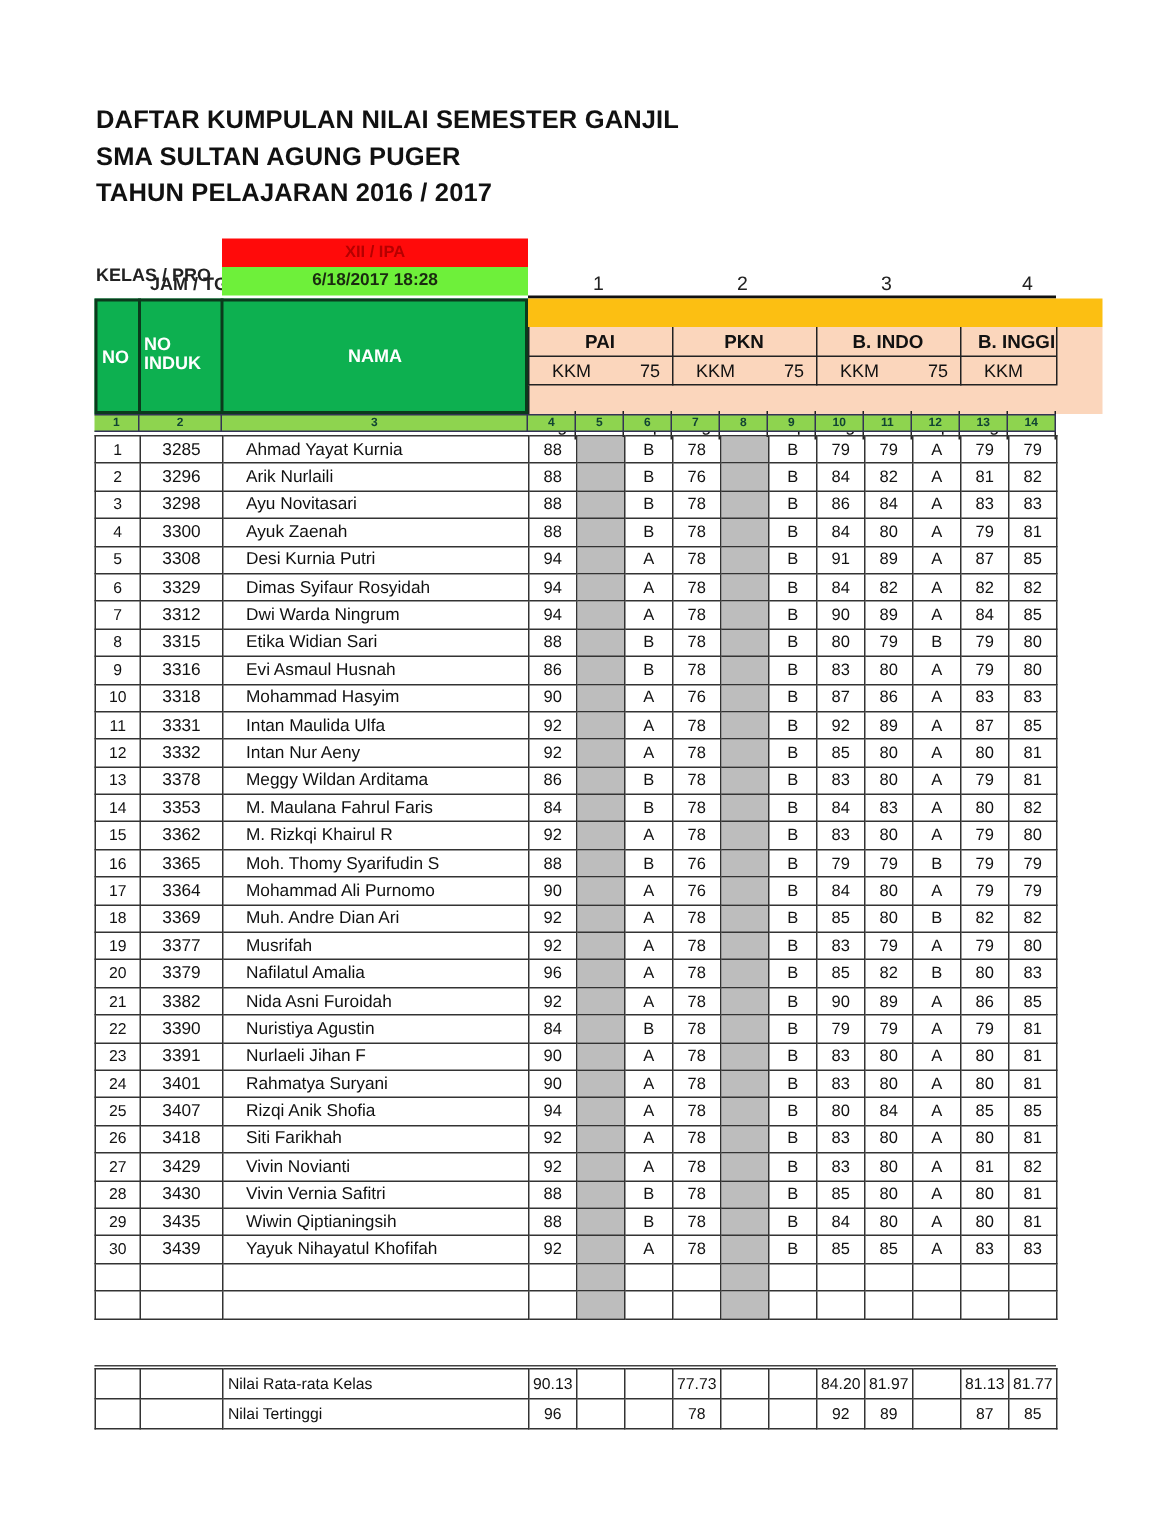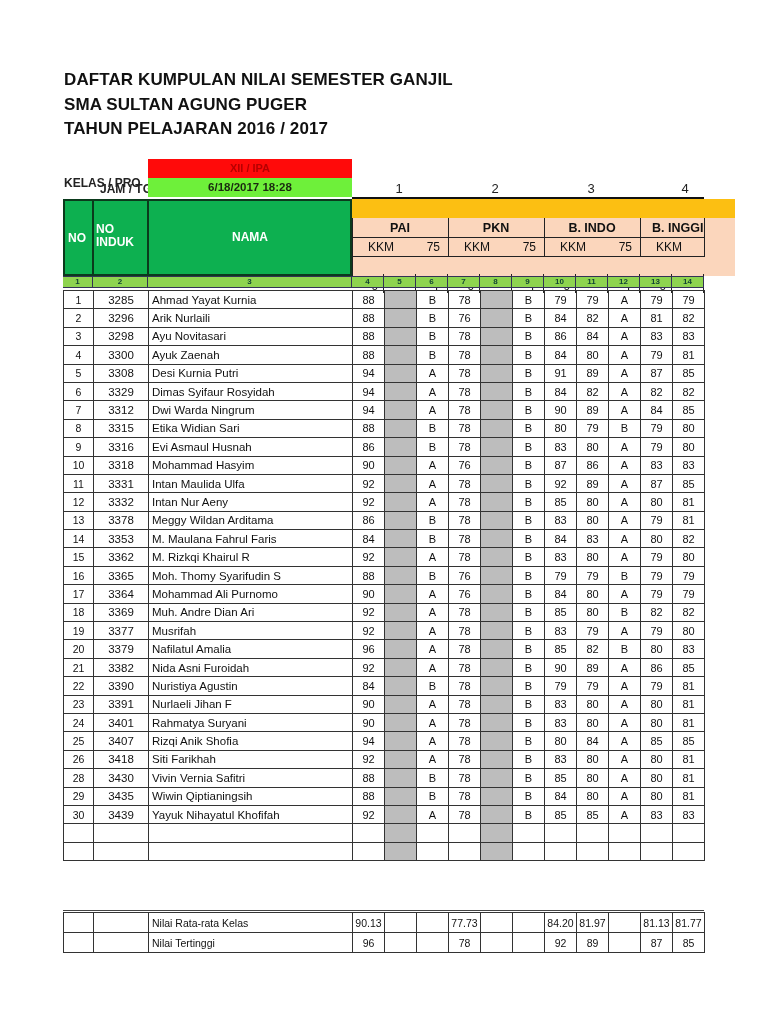--- a/index.html
+++ b/index.html
@@ -21,21 +21,21 @@
   .subj { position:absolute; top:218px; height:20px; font-weight:bold; font-size:12.5px; text-align:center; line-height:20px; border-bottom:1px solid #222; box-sizing:border-box; }
   .kkm { position:absolute; top:238px; height:19px; font-size:12px; line-height:19px; border-bottom:1px solid #222; box-sizing:border-box; }
   .kkm .k { position:absolute; left:16px; }
   .kkm .v { position:absolute; right:8px; }
   .sub { position:absolute; top:257px; height:19px; font-size:12px; text-align:center; line-height:19px; border-right:1px solid #222; box-sizing:border-box;margin-top:17px; }
   .grp-sep { position:absolute; top:218px; width:1px; height:39px; background:#222; }
   .numrow { position:absolute; top:276px; height:12px; background:#8ed44f; border-top:1px solid #335; border-bottom:1px solid #335; box-sizing:border-box; }
   .numcell { position:absolute; top:276px; height:12px; font-size:8px; font-weight:bold; text-align:center; line-height:12px; color:#143; border-right:1px solid #335; box-sizing:border-box; }
   table.data { position:absolute; left:63px; top:290px; border-collapse:collapse; table-layout:fixed; }
   table.data td { border:1px solid #333; height:18.4px; padding:0; font-size:11px; text-align:center; box-sizing:border-box; overflow:hidden; white-space:nowrap; }
-  table.data td.name { text-align:left; padding-left:3px; font-size:11.5px; }
+  table.data td.name { text-align:left; padding-left:15px; font-size:11.5px; }
   table.data td.gray { background:#bdbdbd; }
   table.data td.no { font-size:10.5px; }
   table.data td.induk { font-size:11.5px; }
   table.summary { position:absolute; left:63px; top:912px; border-collapse:collapse; table-layout:fixed; }
   table.summary td { border:1px solid #333; height:20px; padding:0; font-size:10.5px; text-align:center; box-sizing:border-box; white-space:nowrap; }
   table.summary td.lbl { text-align:left; padding-left:3px; }
   .double-top { position:absolute; left:63px; top:910px; width:641px; height:2px; border-top:1px solid #444; }
 </style>
 </head>
 <body>
@@ -555,20 +555,36 @@
         <td>78</td>
         <td class="gray"></td>
         <td>B</td>
         <td>83</td>
         <td>80</td>
         <td>A</td>
         <td>80</td>
         <td>81</td>
       </tr>
       <tr>
+        <td class="no">27</td>
+        <td class="induk">3429</td>
+        <td class="name">Vivin Novianti</td>
+        <td>92</td>
+        <td class="gray"></td>
+        <td>A</td>
+        <td>78</td>
+        <td class="gray"></td>
+        <td>B</td>
+        <td>83</td>
+        <td>80</td>
+        <td>A</td>
+        <td>81</td>
+        <td>82</td>
+      </tr>
+      <tr>
         <td class="no">28</td>
         <td class="induk">3430</td>
         <td class="name">Vivin Vernia Safitri</td>
         <td>88</td>
         <td class="gray"></td>
         <td>B</td>
         <td>78</td>
         <td class="gray"></td>
         <td>B</td>
         <td>85</td>

